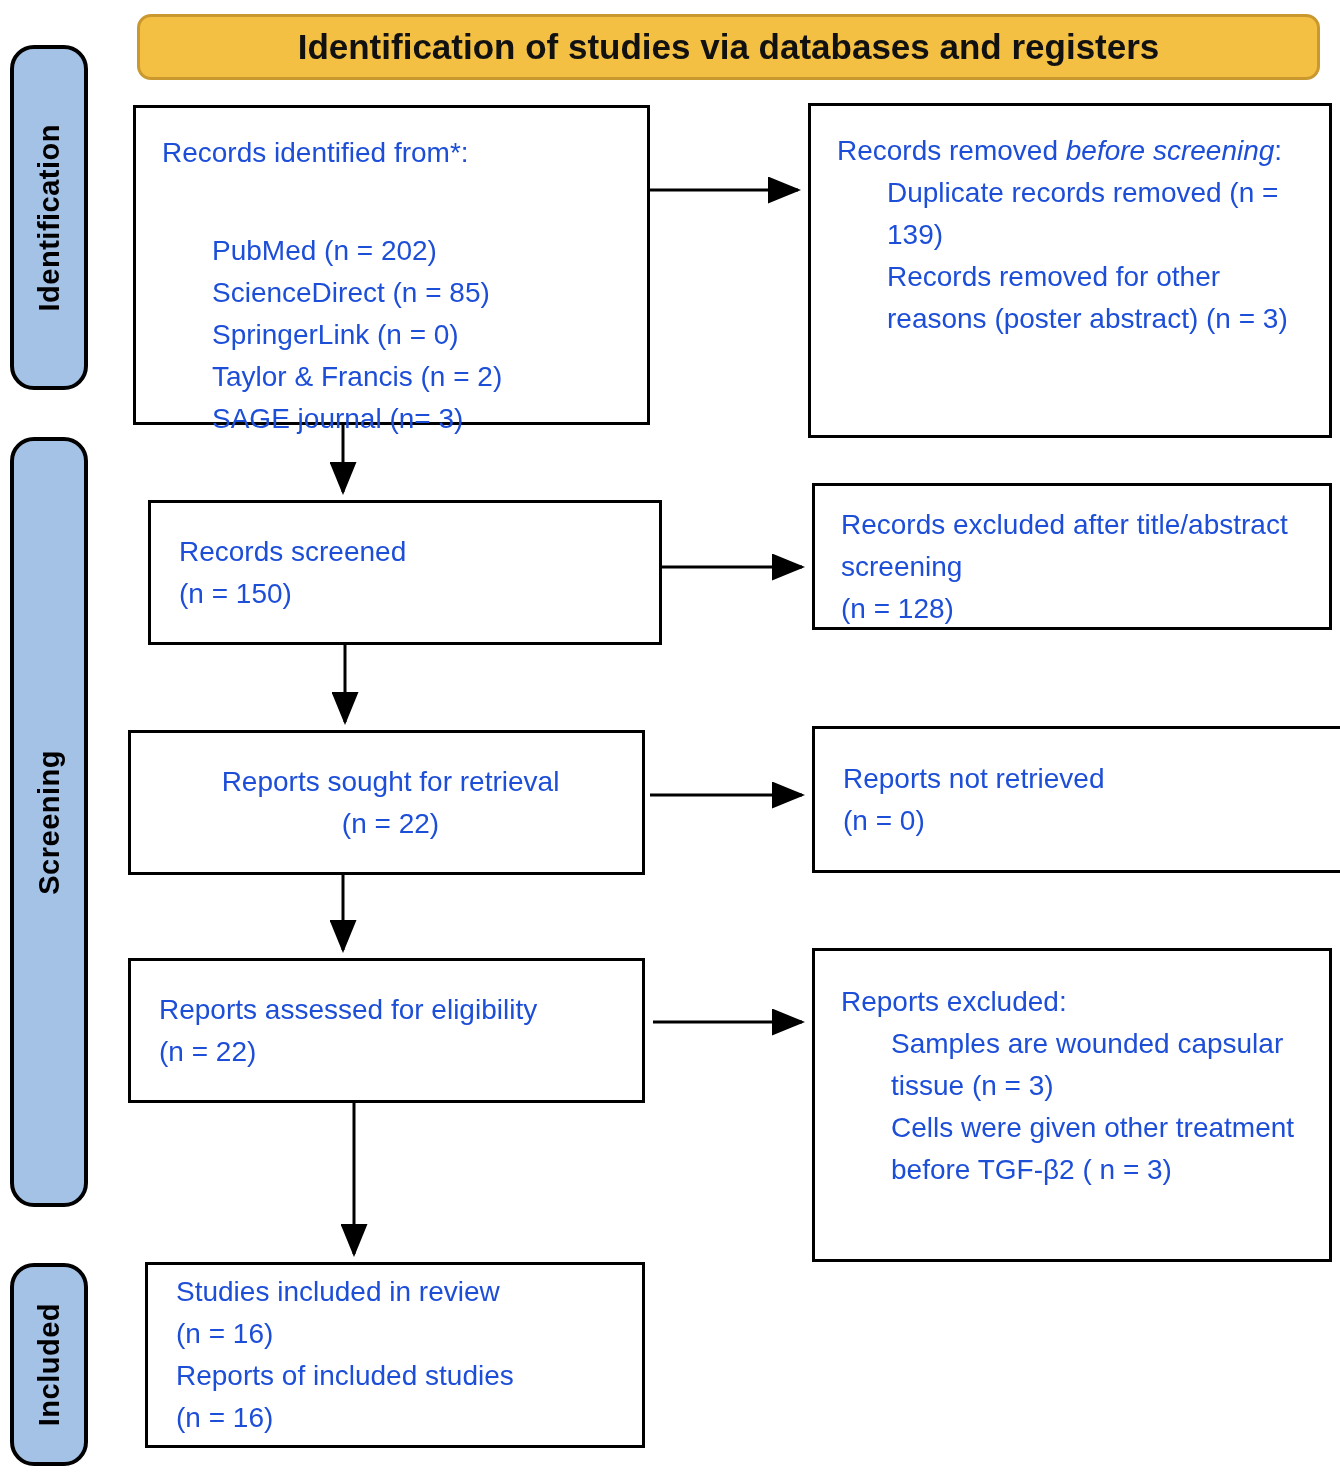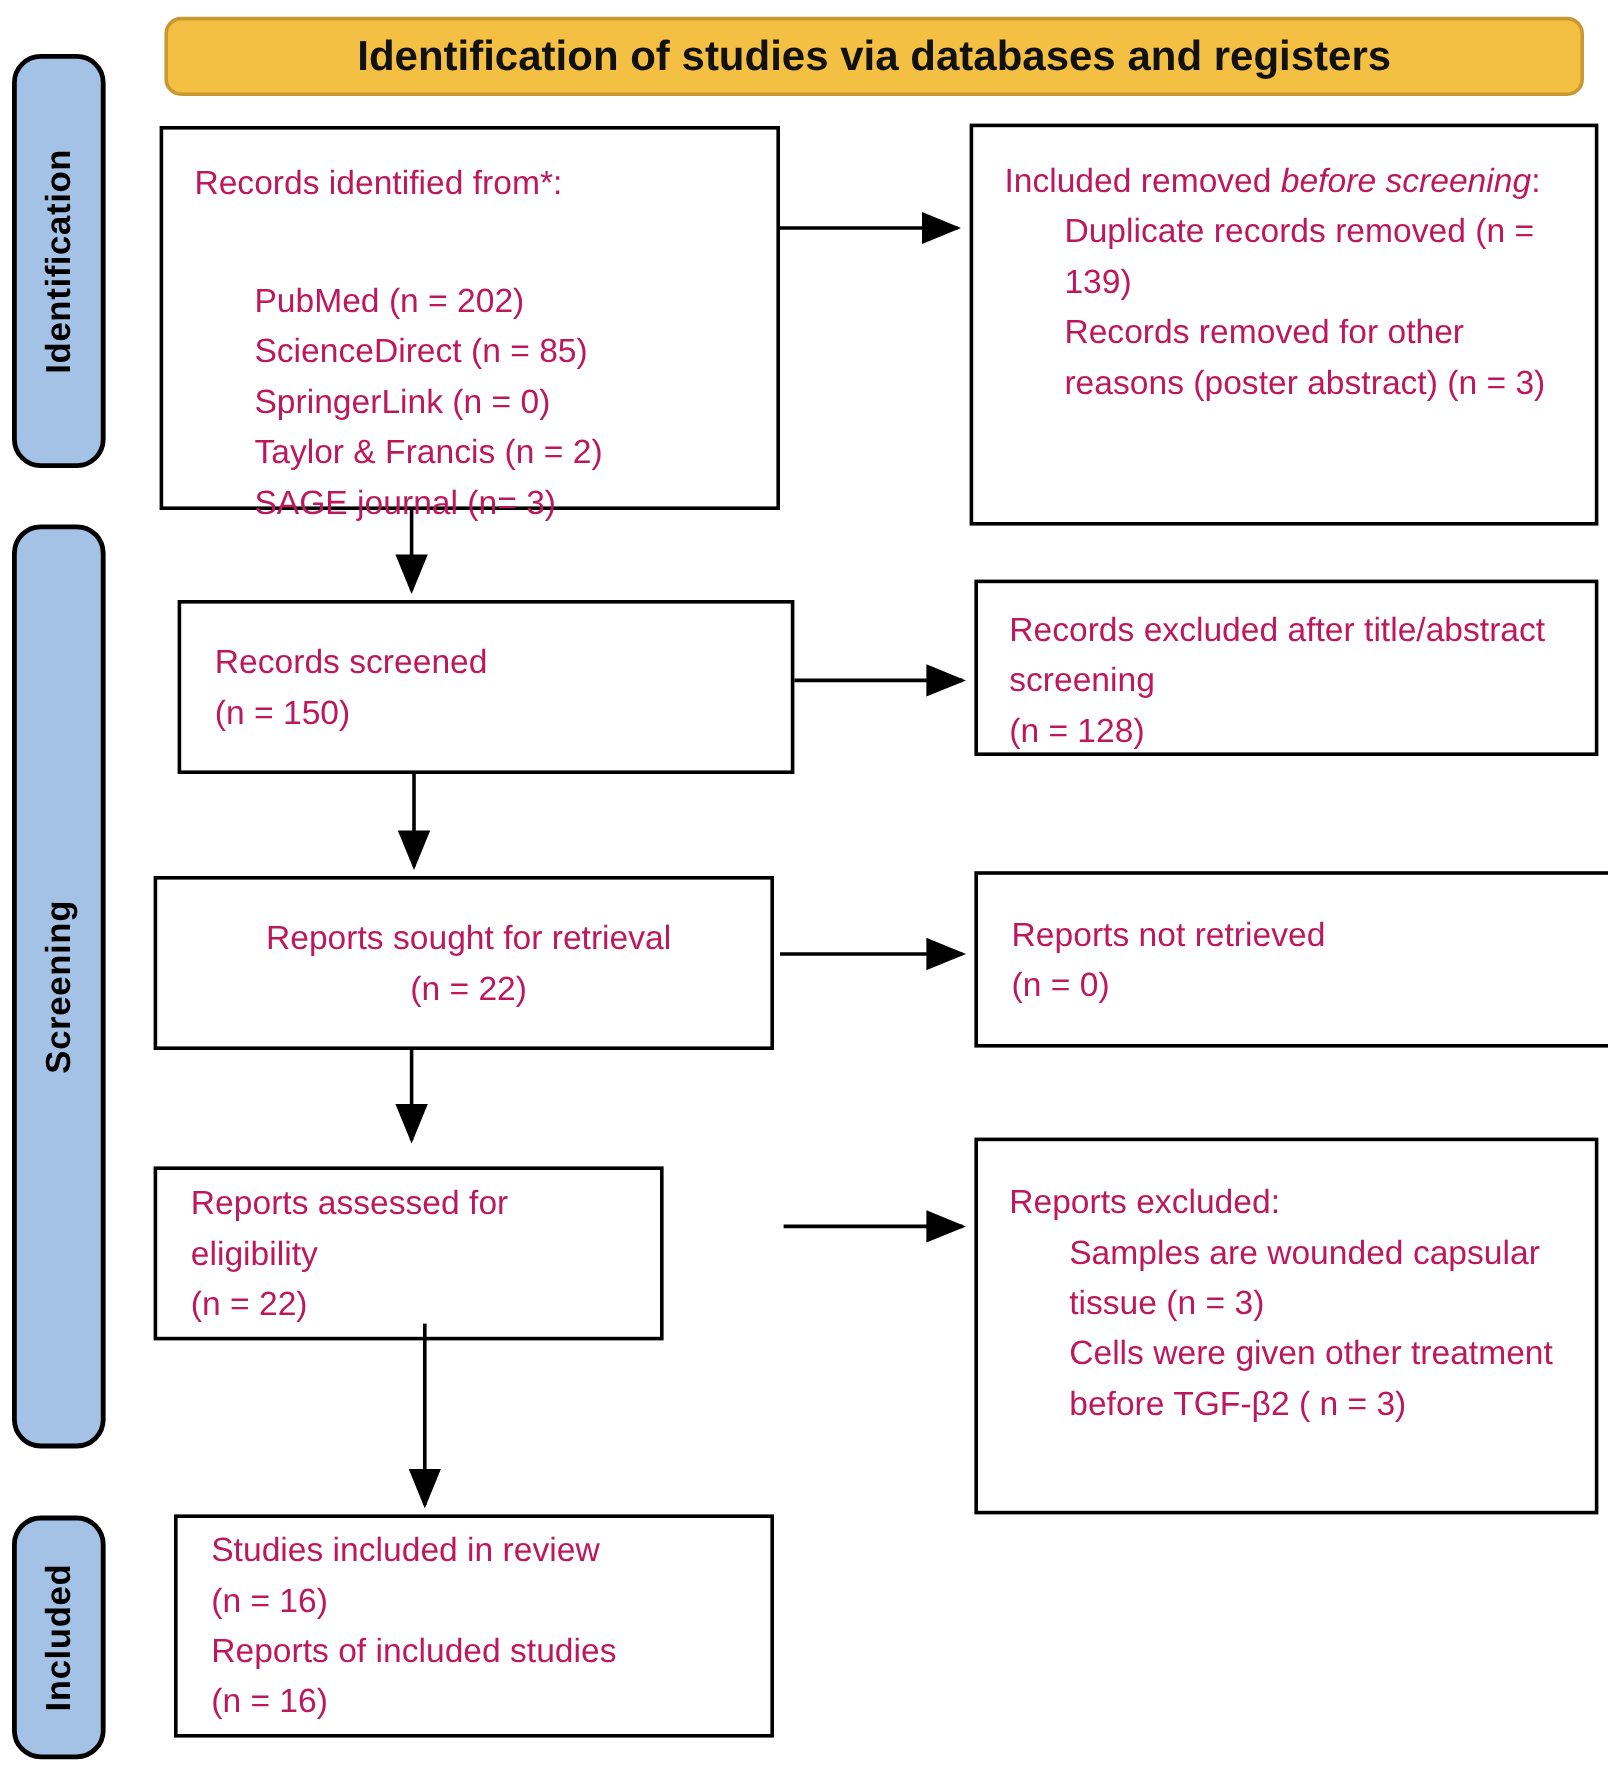--- a/index.html
+++ b/index.html
@@ -47,40 +47,40 @@
   }
   .stage-identification { top: 45px;  height: 345px; }
   .stage-screening      { top: 437px; height: 770px; }
   .stage-included       { top: 1263px; height: 203px; }
 
   
   .box {
     background: #ffffff;
     border: 3px solid #000000;
     box-sizing: border-box;
-    color: #be185d;
+    color: #1d4ed8;
     font-size: 28px;
     line-height: 42px;
   }
   .pad { padding: 24px 26px; }
   .center-v {
     display: flex; flex-direction: column; justify-content: center;
     padding-left: 28px; padding-right: 20px;
   }
   .sublist { margin-top: 56px; }
   .sublist .item, .hang { padding-left: 50px; }
   .box-removed .item, .box-rexcluded .item { padding-left: 50px; }
 
   .box-identified { left: 133px; top: 105px; width: 517px; height: 320px; }
   .box-removed    { left: 808px; top: 103px; width: 524px; height: 335px; }
   .box-screened   { left: 148px; top: 500px; width: 514px; height: 145px; }
   .box-texcluded  { left: 812px; top: 483px; width: 520px; height: 147px; padding-top: 18px; }
   .box-sought     { left: 128px; top: 730px; width: 517px; height: 145px; align-items: center; }
   .box-notretr    { left: 812px; top: 726px; width: 612px; height: 147px; }
-  .box-assessed   { left: 128px; top: 958px; width: 425px; height: 145px; margin-top: 14px; }
+  .box-assessed   { left: 128px; top: 958px; width: 517px; height: 145px; }
   .box-rexcluded  { left: 812px; top: 948px; width: 520px; height: 314px; padding-top: 30px; }
   .box-included   { left: 145px; top: 1262px; width: 500px; height: 186px; }
 
   .arrow-layer {
     left: 0; top: 0; width: 1340px; height: 1480px;
     pointer-events: none;
   }
 </style>
 </head>
 <body>
@@ -106,21 +106,21 @@
     <div class="sublist">
       <div class="item">PubMed (n = 202)</div>
       <div class="item">ScienceDirect (n = 85)</div>
       <div class="item">SpringerLink (n = 0)</div>
       <div class="item">Taylor &amp; Francis (n = 2)</div>
       <div class="item">SAGE journal (n= 3)</div>
     </div>
   </div>
 
   <div class="abs box pad box-removed">
-    <div><span>Included removed </span><i>before screening</i><span>:</span></div>
+    <div><span>Records removed </span><i>before screening</i><span>:</span></div>
     <div class="item">Duplicate records removed (n = 139)</div>
     <div class="item">Records removed for other reasons (poster abstract) (n = 3)</div>
   </div>
 
   <div class="abs box center-v box-screened">
     <div>Records screened</div>
     <div>(n = 150)</div>
   </div>
 
   <div class="abs box pad box-texcluded">

